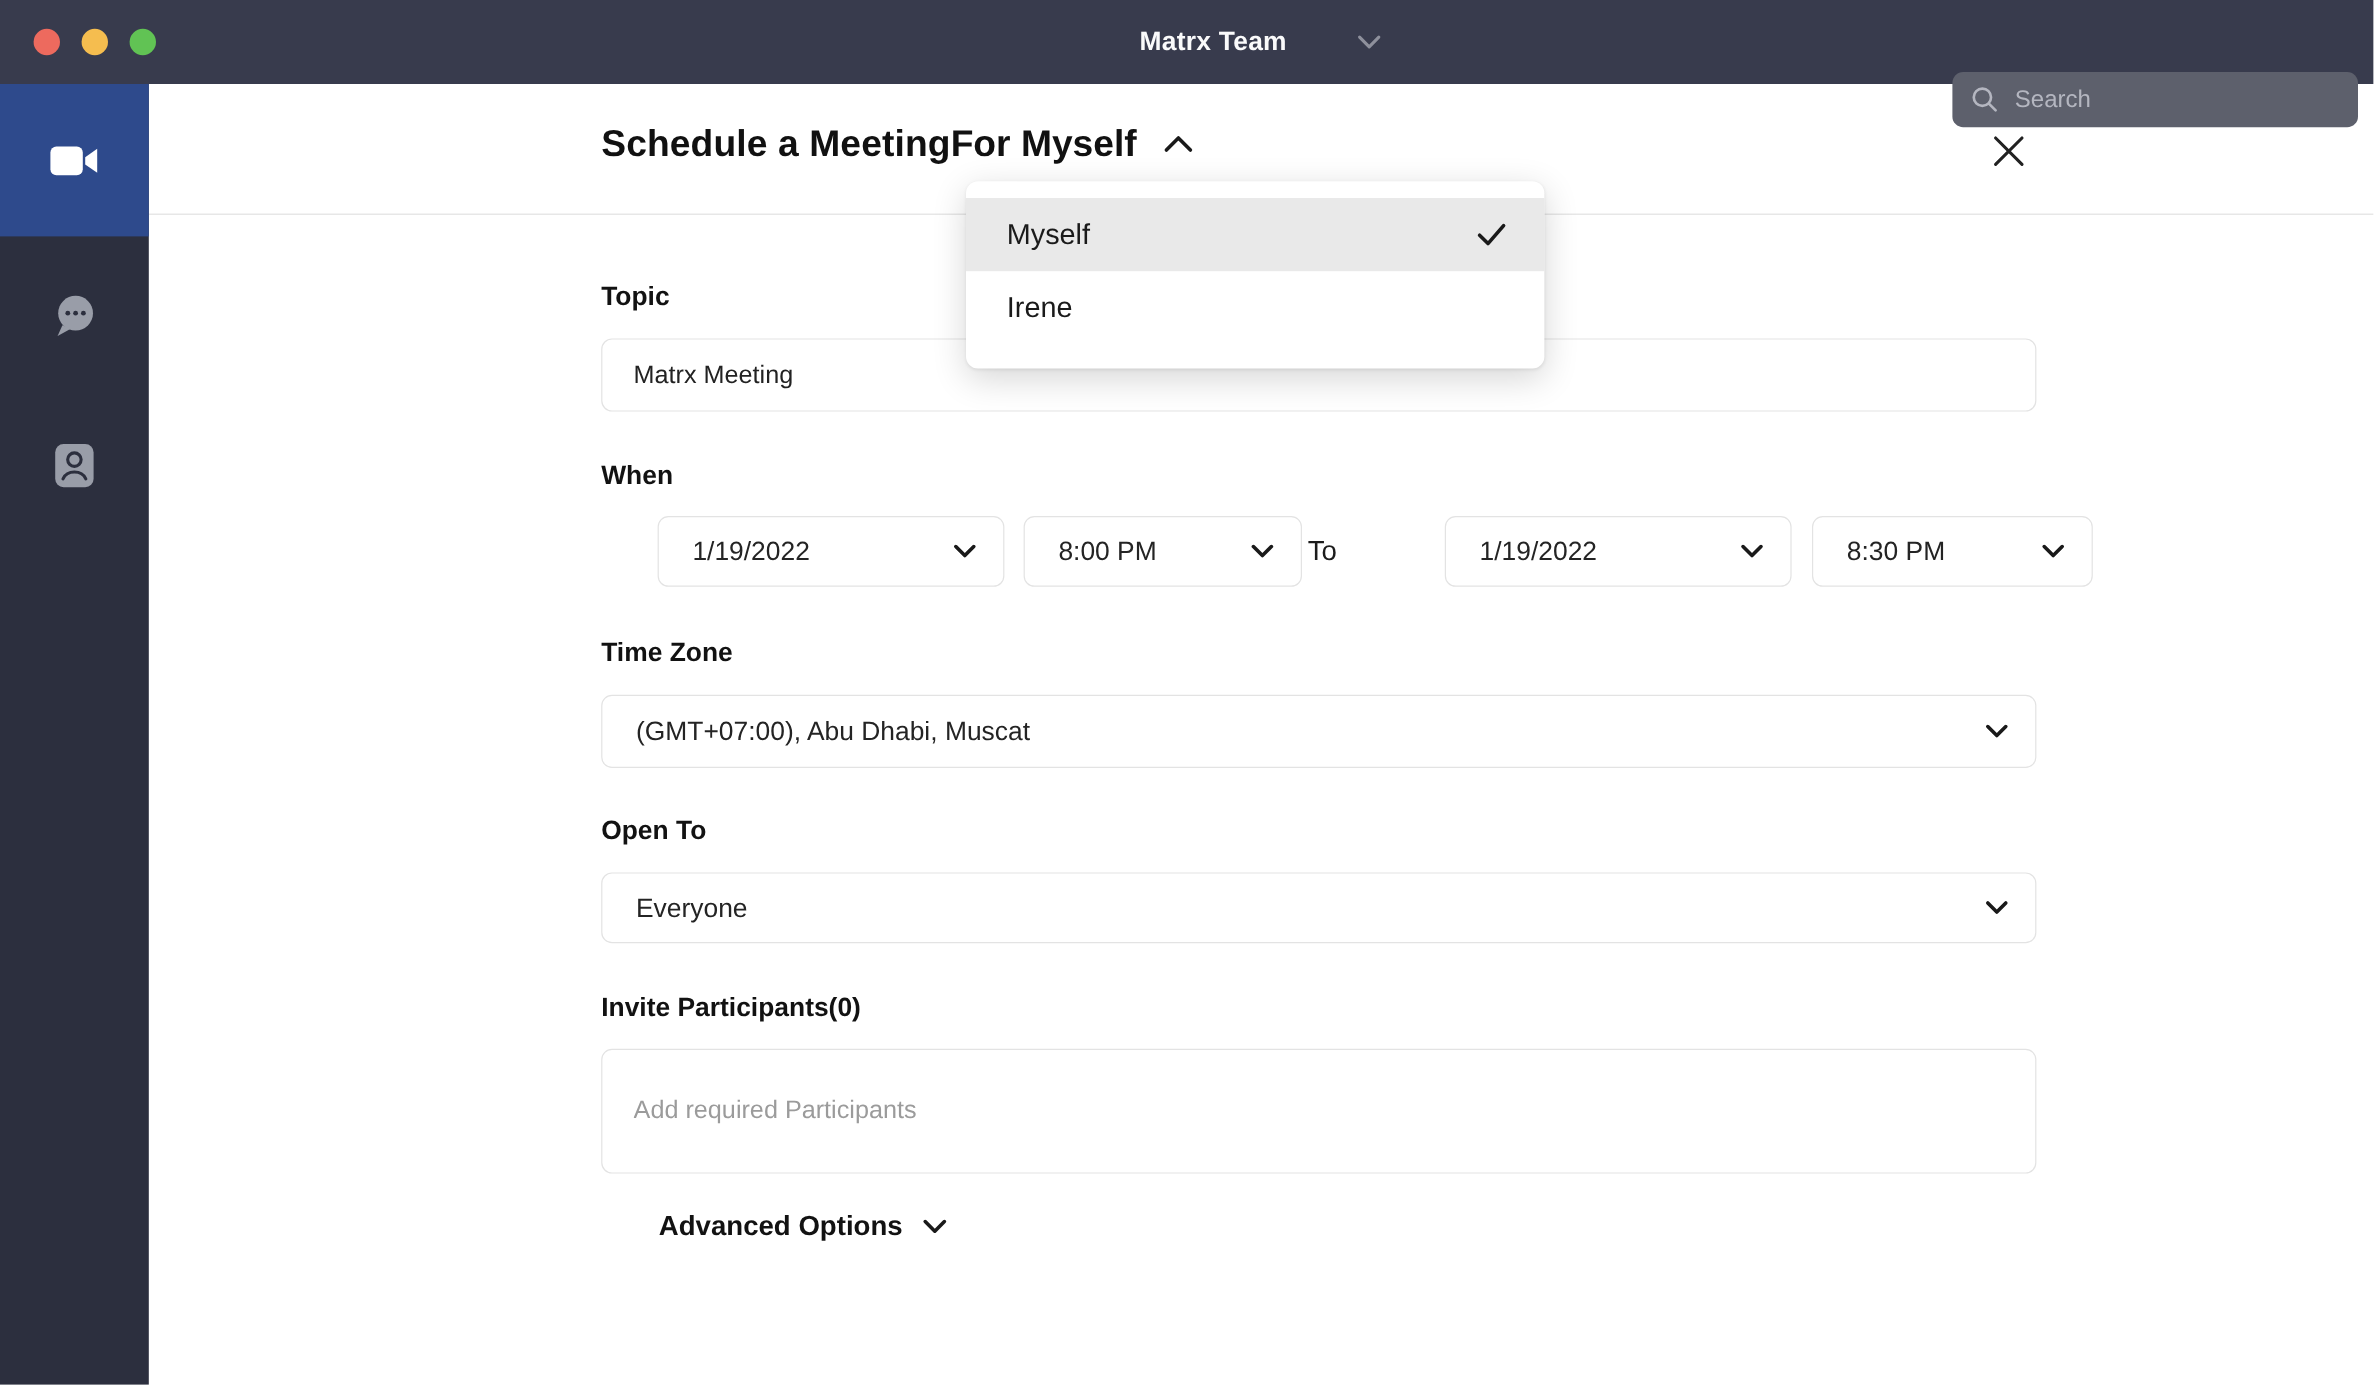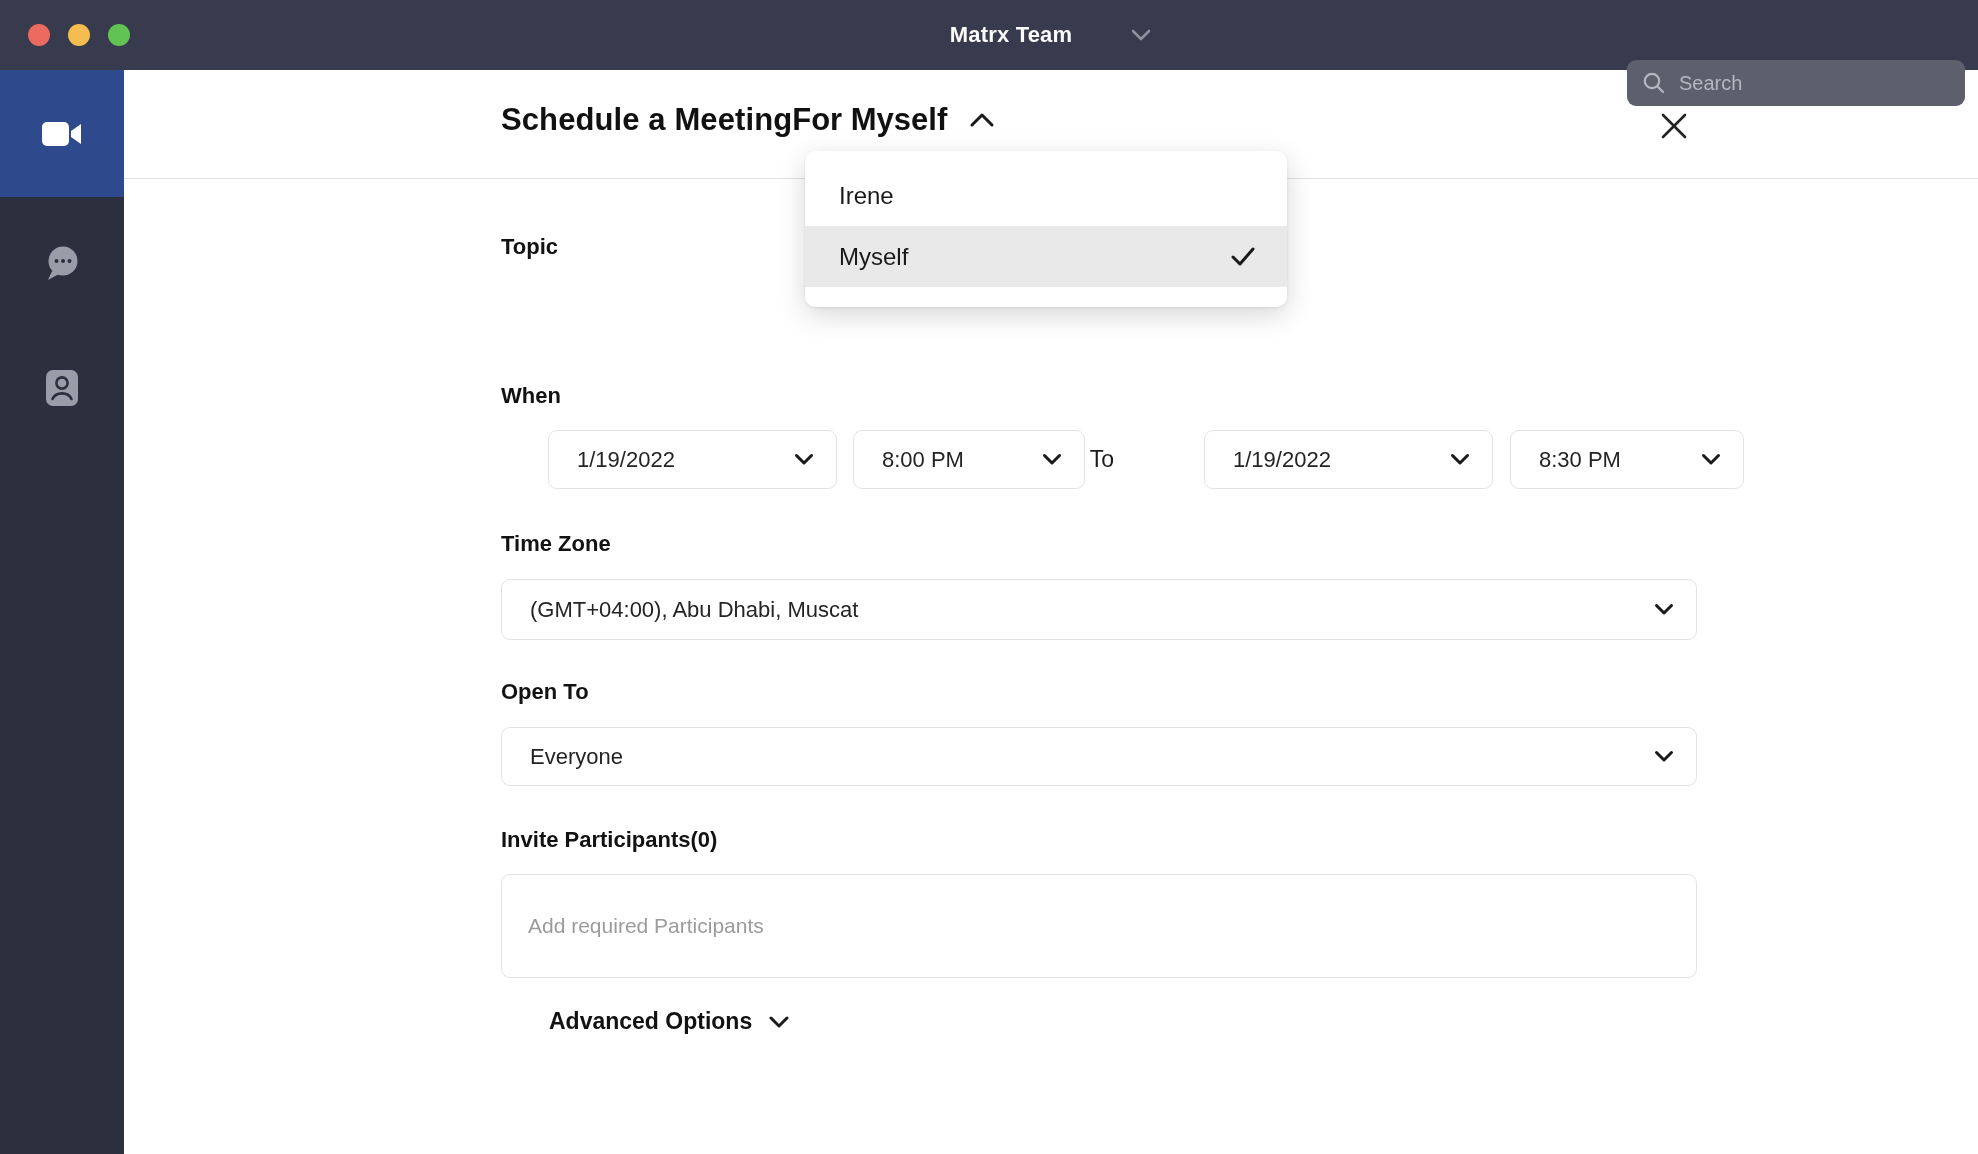--- a/index.html
+++ b/index.html
@@ -155,34 +155,35 @@
     </div>
 
     <div class="close-btn">
       <svg width="32" height="32" viewBox="0 0 32 32">
         <line x1="5" y1="5" x2="27" y2="27" stroke="#222" stroke-width="2.6" stroke-linecap="round"></line>
         <line x1="27" y1="5" x2="5" y2="27" stroke="#222" stroke-width="2.6" stroke-linecap="round"></line>
       </svg>
     </div>
 
     <div class="scope-menu">
-      <div class="scope-option">
-        <span class="opt-label">Irene</span>
-      </div>
       <div class="scope-option selected">
         <span class="opt-label">Myself</span>
         <span class="check">
           <svg width="28" height="24" viewBox="0 0 28 24">
               <path d="M4 12 L11 19 L24 4" fill="none" stroke="#1a1a1a" stroke-width="3" stroke-linecap="round" stroke-linejoin="round"></path>
             </svg>
         </span>
       </div>
+      <div class="scope-option">
+        <span class="opt-label">Irene</span>
+      </div>
     </div>
 
     <div class="form-label lbl-topic">Topic</div>
+    <input class="text-input inp-topic" type="text" value="Matrx Meeting" style="">
 
     <div class="form-label lbl-when">When</div>
     <div class="when-row">
       <div class="select sel-start-date">
         <span class="sel-value">1/19/2022</span>
         <svg width="20" height="13" viewBox="0 0 20 13">
             <path d="M2.5 2.5 L10 10 L17.5 2.5" fill="none" stroke="#1a1a1a" stroke-width="3" stroke-linecap="round" stroke-linejoin="round"></path>
           </svg>
       </div>
       <div class="select sel-start-time">
@@ -201,21 +202,21 @@
       <div class="select sel-end-time">
         <span class="sel-value">8:30 PM</span>
         <svg width="20" height="13" viewBox="0 0 20 13">
             <path d="M2.5 2.5 L10 10 L17.5 2.5" fill="none" stroke="#1a1a1a" stroke-width="3" stroke-linecap="round" stroke-linejoin="round"></path>
           </svg>
       </div>
     </div>
 
     <div class="form-label lbl-tz">Time Zone</div>
     <div class="select sel-timezone">
-      <span class="sel-value">(GMT+04:00), Abu Dhabi, Muscat</span>
+      <span class="sel-value">(GMT+07:00), Abu Dhabi, Muscat</span>
       <svg width="20" height="13" viewBox="0 0 20 13">
           <path d="M2.5 2.5 L10 10 L17.5 2.5" fill="none" stroke="#1a1a1a" stroke-width="3" stroke-linecap="round" stroke-linejoin="round"></path>
         </svg>
     </div>
 
     <div class="form-label lbl-open">Open To</div>
     <div class="select sel-open-to">
       <span class="sel-value">Everyone</span>
       <svg width="20" height="13" viewBox="0 0 20 13">
           <path d="M2.5 2.5 L10 10 L17.5 2.5" fill="none" stroke="#1a1a1a" stroke-width="3" stroke-linecap="round" stroke-linejoin="round"></path>

